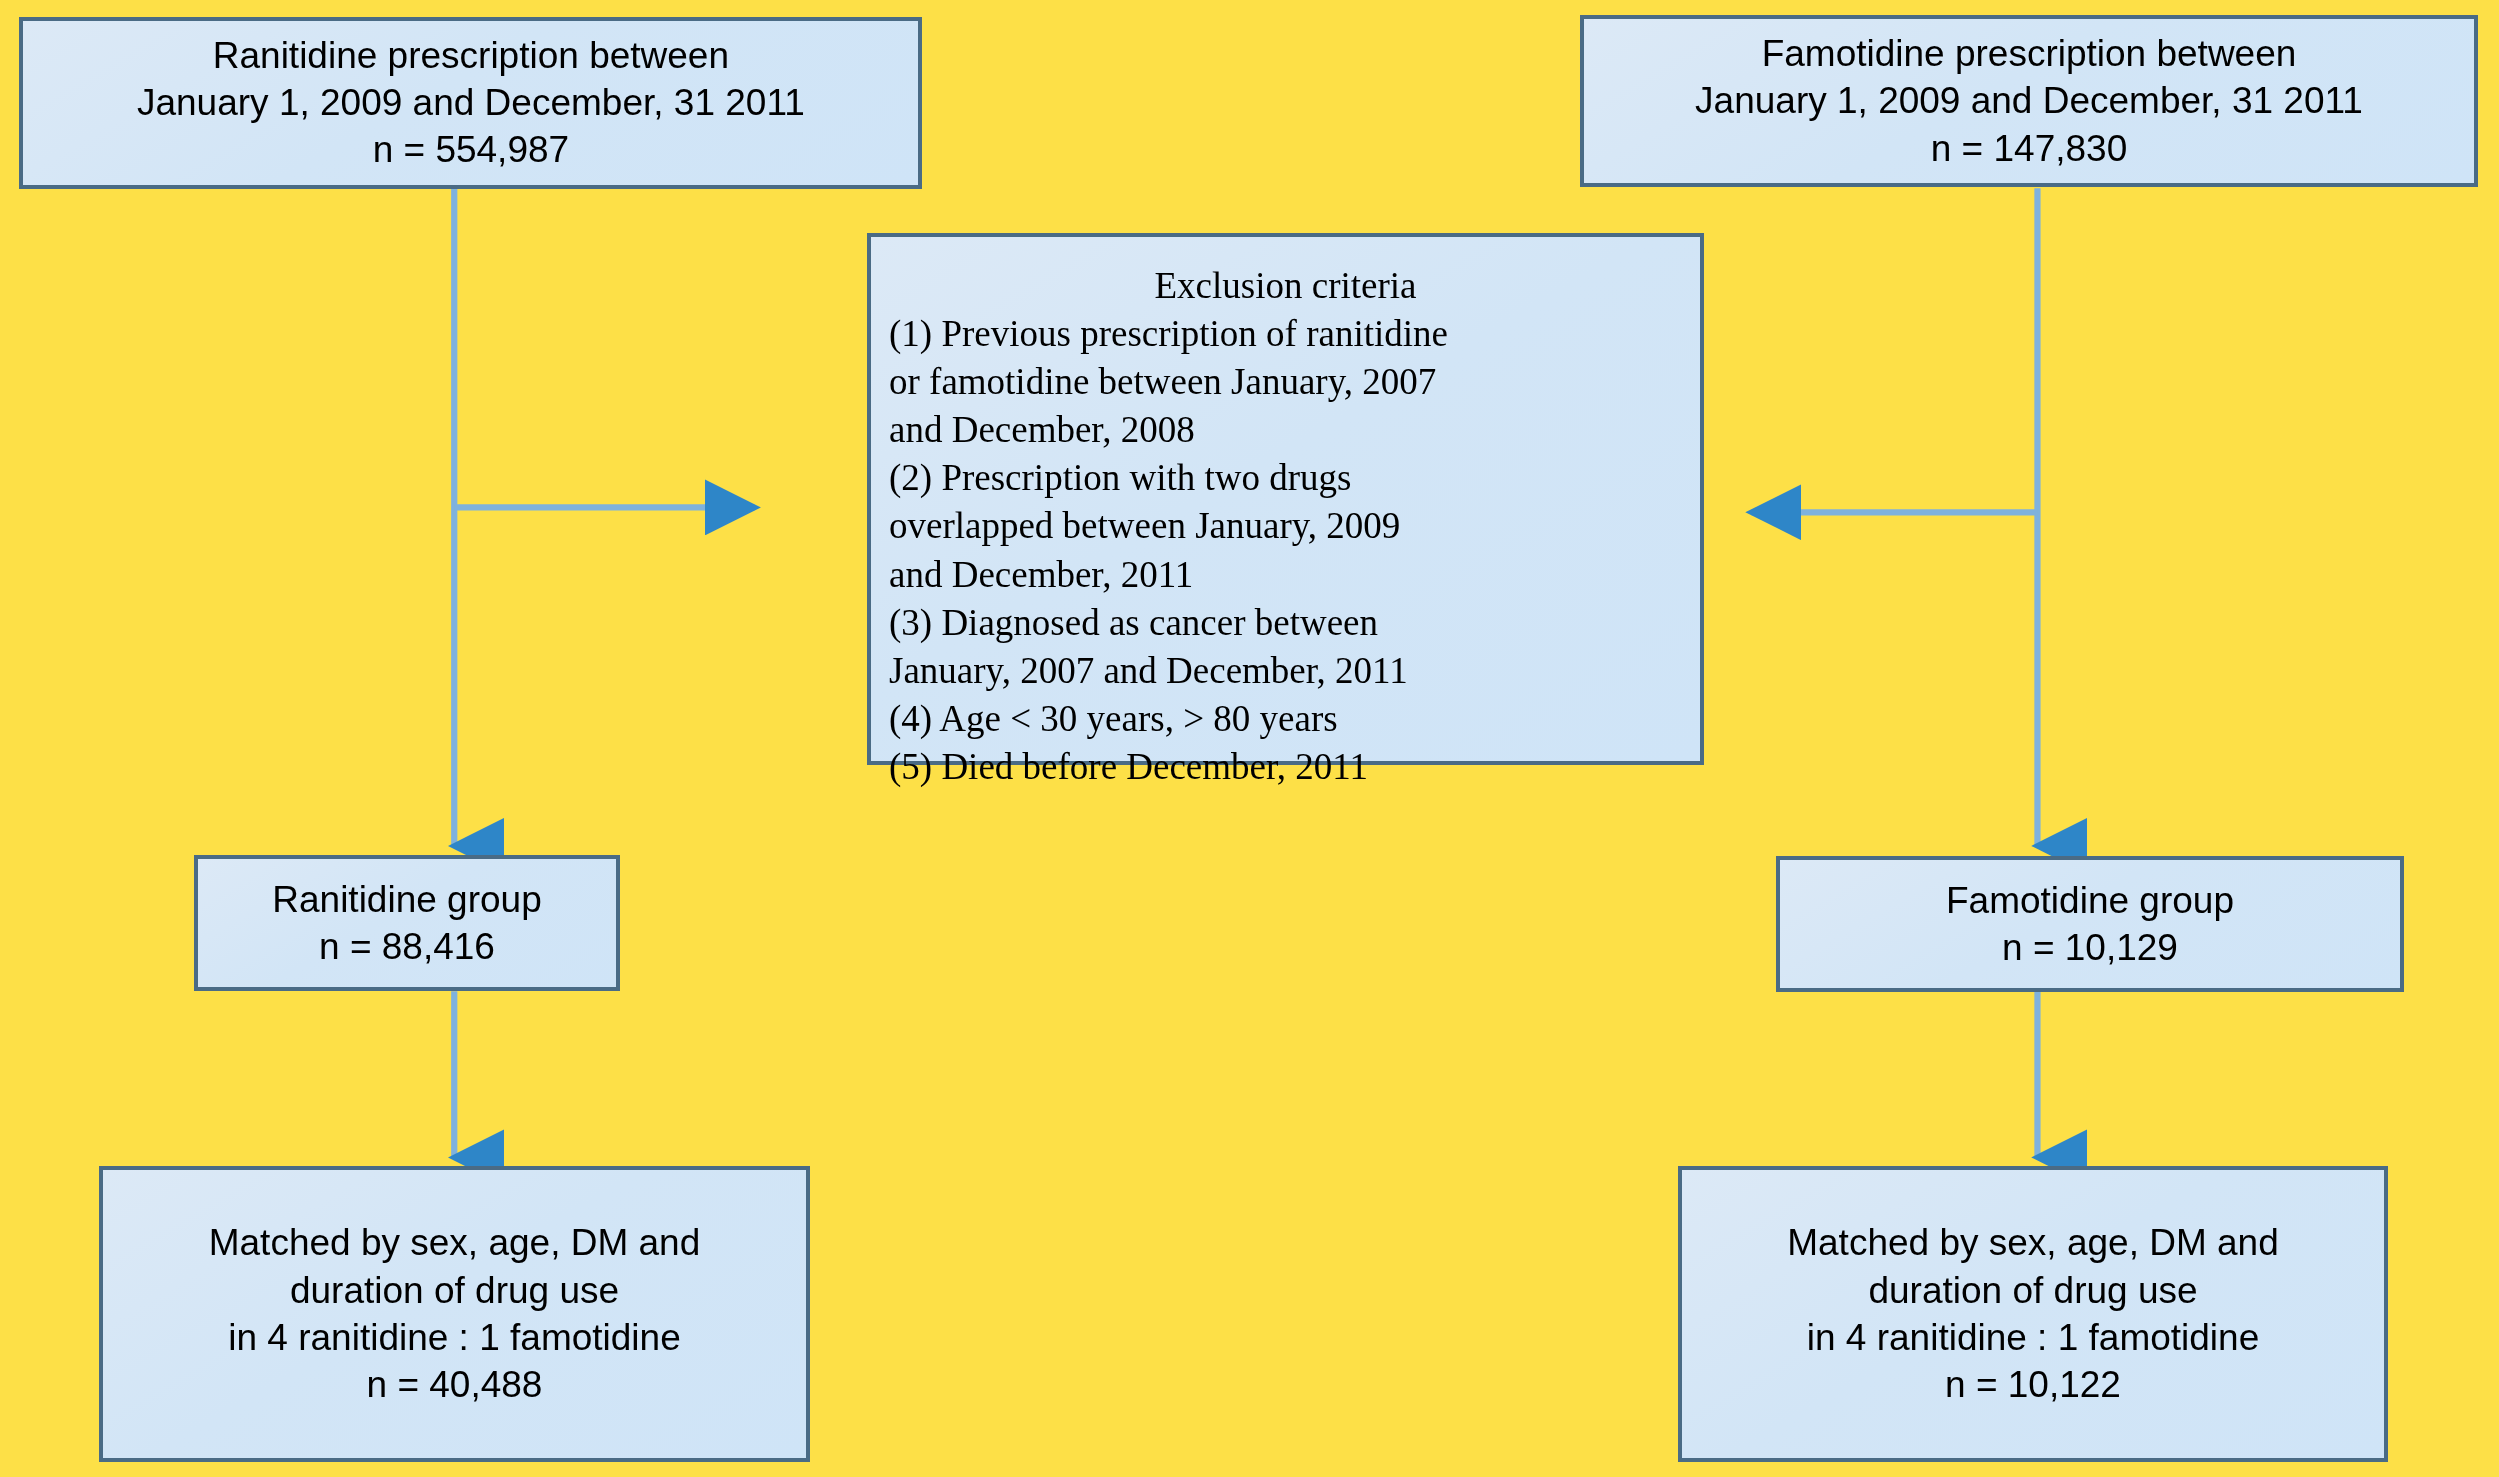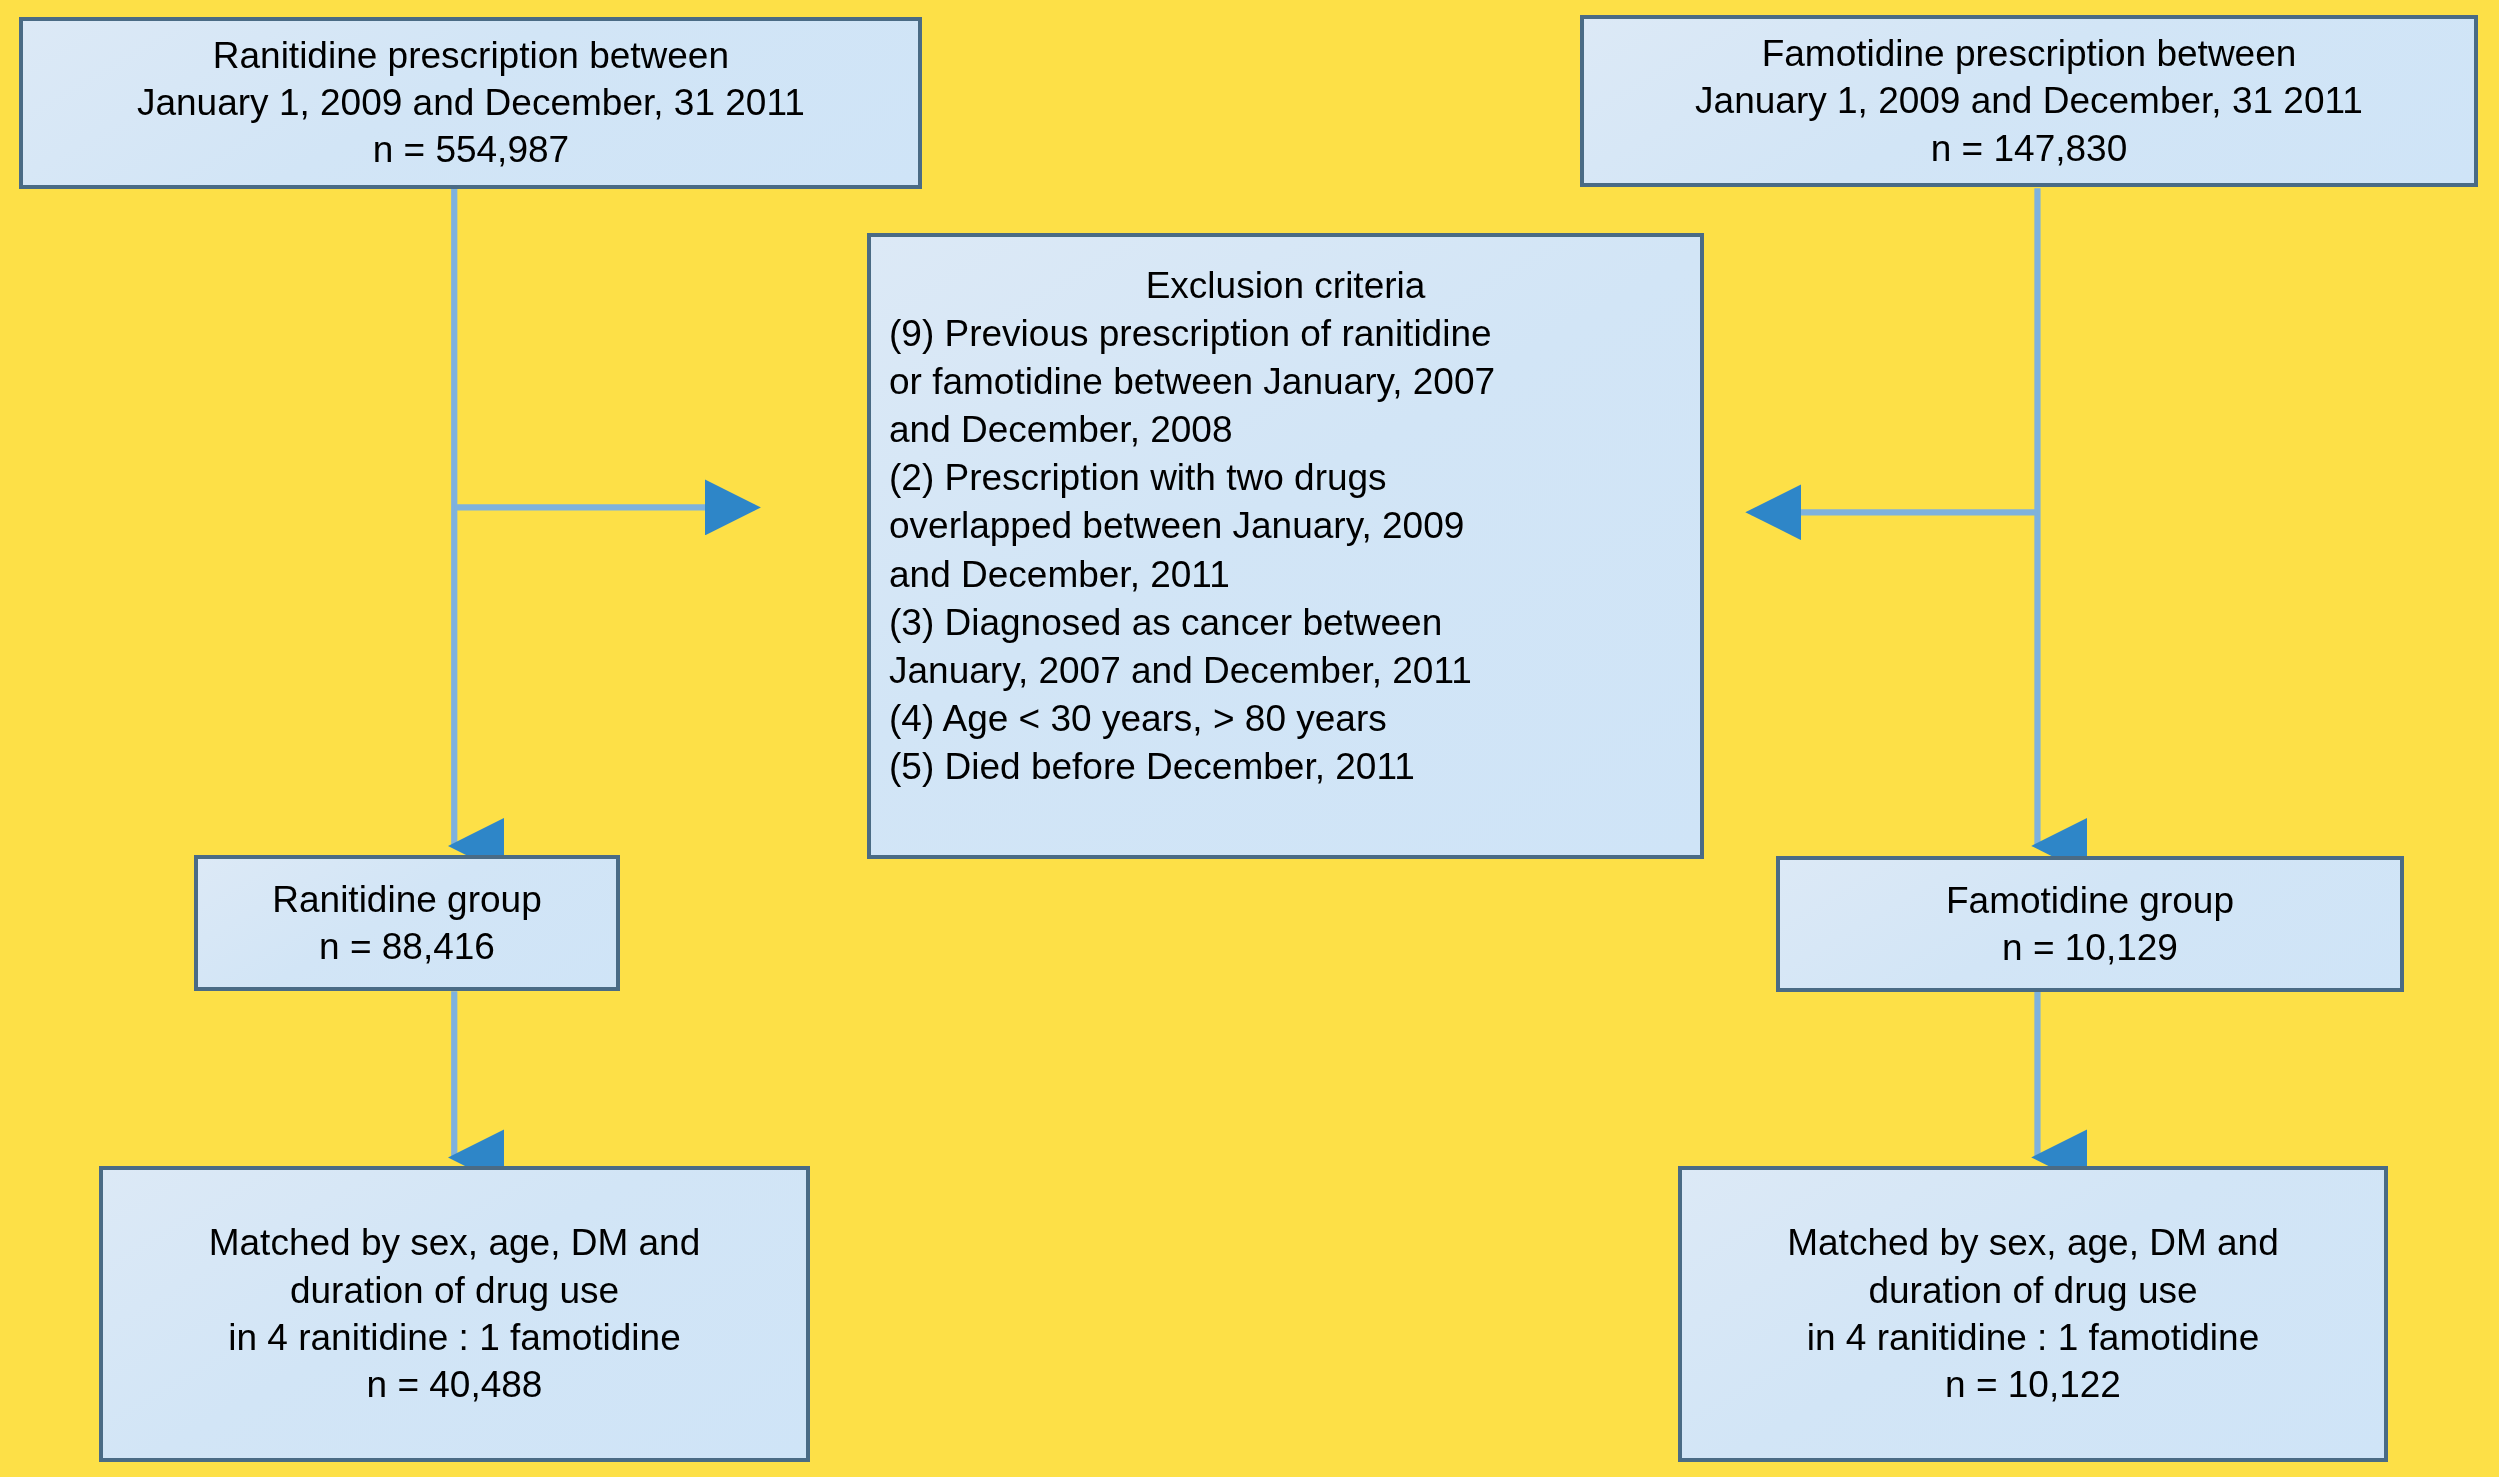--- a/index.html
+++ b/index.html
@@ -97,23 +97,23 @@
     <span class="line">January 1, 2009 and December, 31 2011</span>
     <span class="line">n = 554,987</span>
   </div>
 
   <div class="node" style="left:1580px; top:15px; width:898px; height:172px;">
     <span class="line">Famotidine prescription between</span>
     <span class="line">January 1, 2009 and December, 31 2011</span>
     <span class="line">n = 147,830</span>
   </div>
 
-  <div class="node exclusion" style="left:867px; top:233px; width:837px; height:626px;">
+  <div class="node exclusion" style="left:867px; top:233px; width:837px; height:532px;font-family:Liberation Serif, serif;">
     <span class="heading">Exclusion criteria</span>
-    <span class="crit">(9) Previous prescription of ranitidine</span>
+    <span class="crit">(1) Previous prescription of ranitidine</span>
     <span class="crit">or famotidine between January, 2007</span>
     <span class="crit">and December, 2008</span>
     <span class="crit">(2) Prescription with two drugs</span>
     <span class="crit">overlapped between January, 2009</span>
     <span class="crit">and December, 2011</span>
     <span class="crit">(3) Diagnosed as cancer between</span>
     <span class="crit">January, 2007 and December, 2011</span>
     <span class="crit">(4) Age &lt; 30 years, &gt; 80 years</span>
     <span class="crit">(5) Died before December, 2011</span>
   </div>

